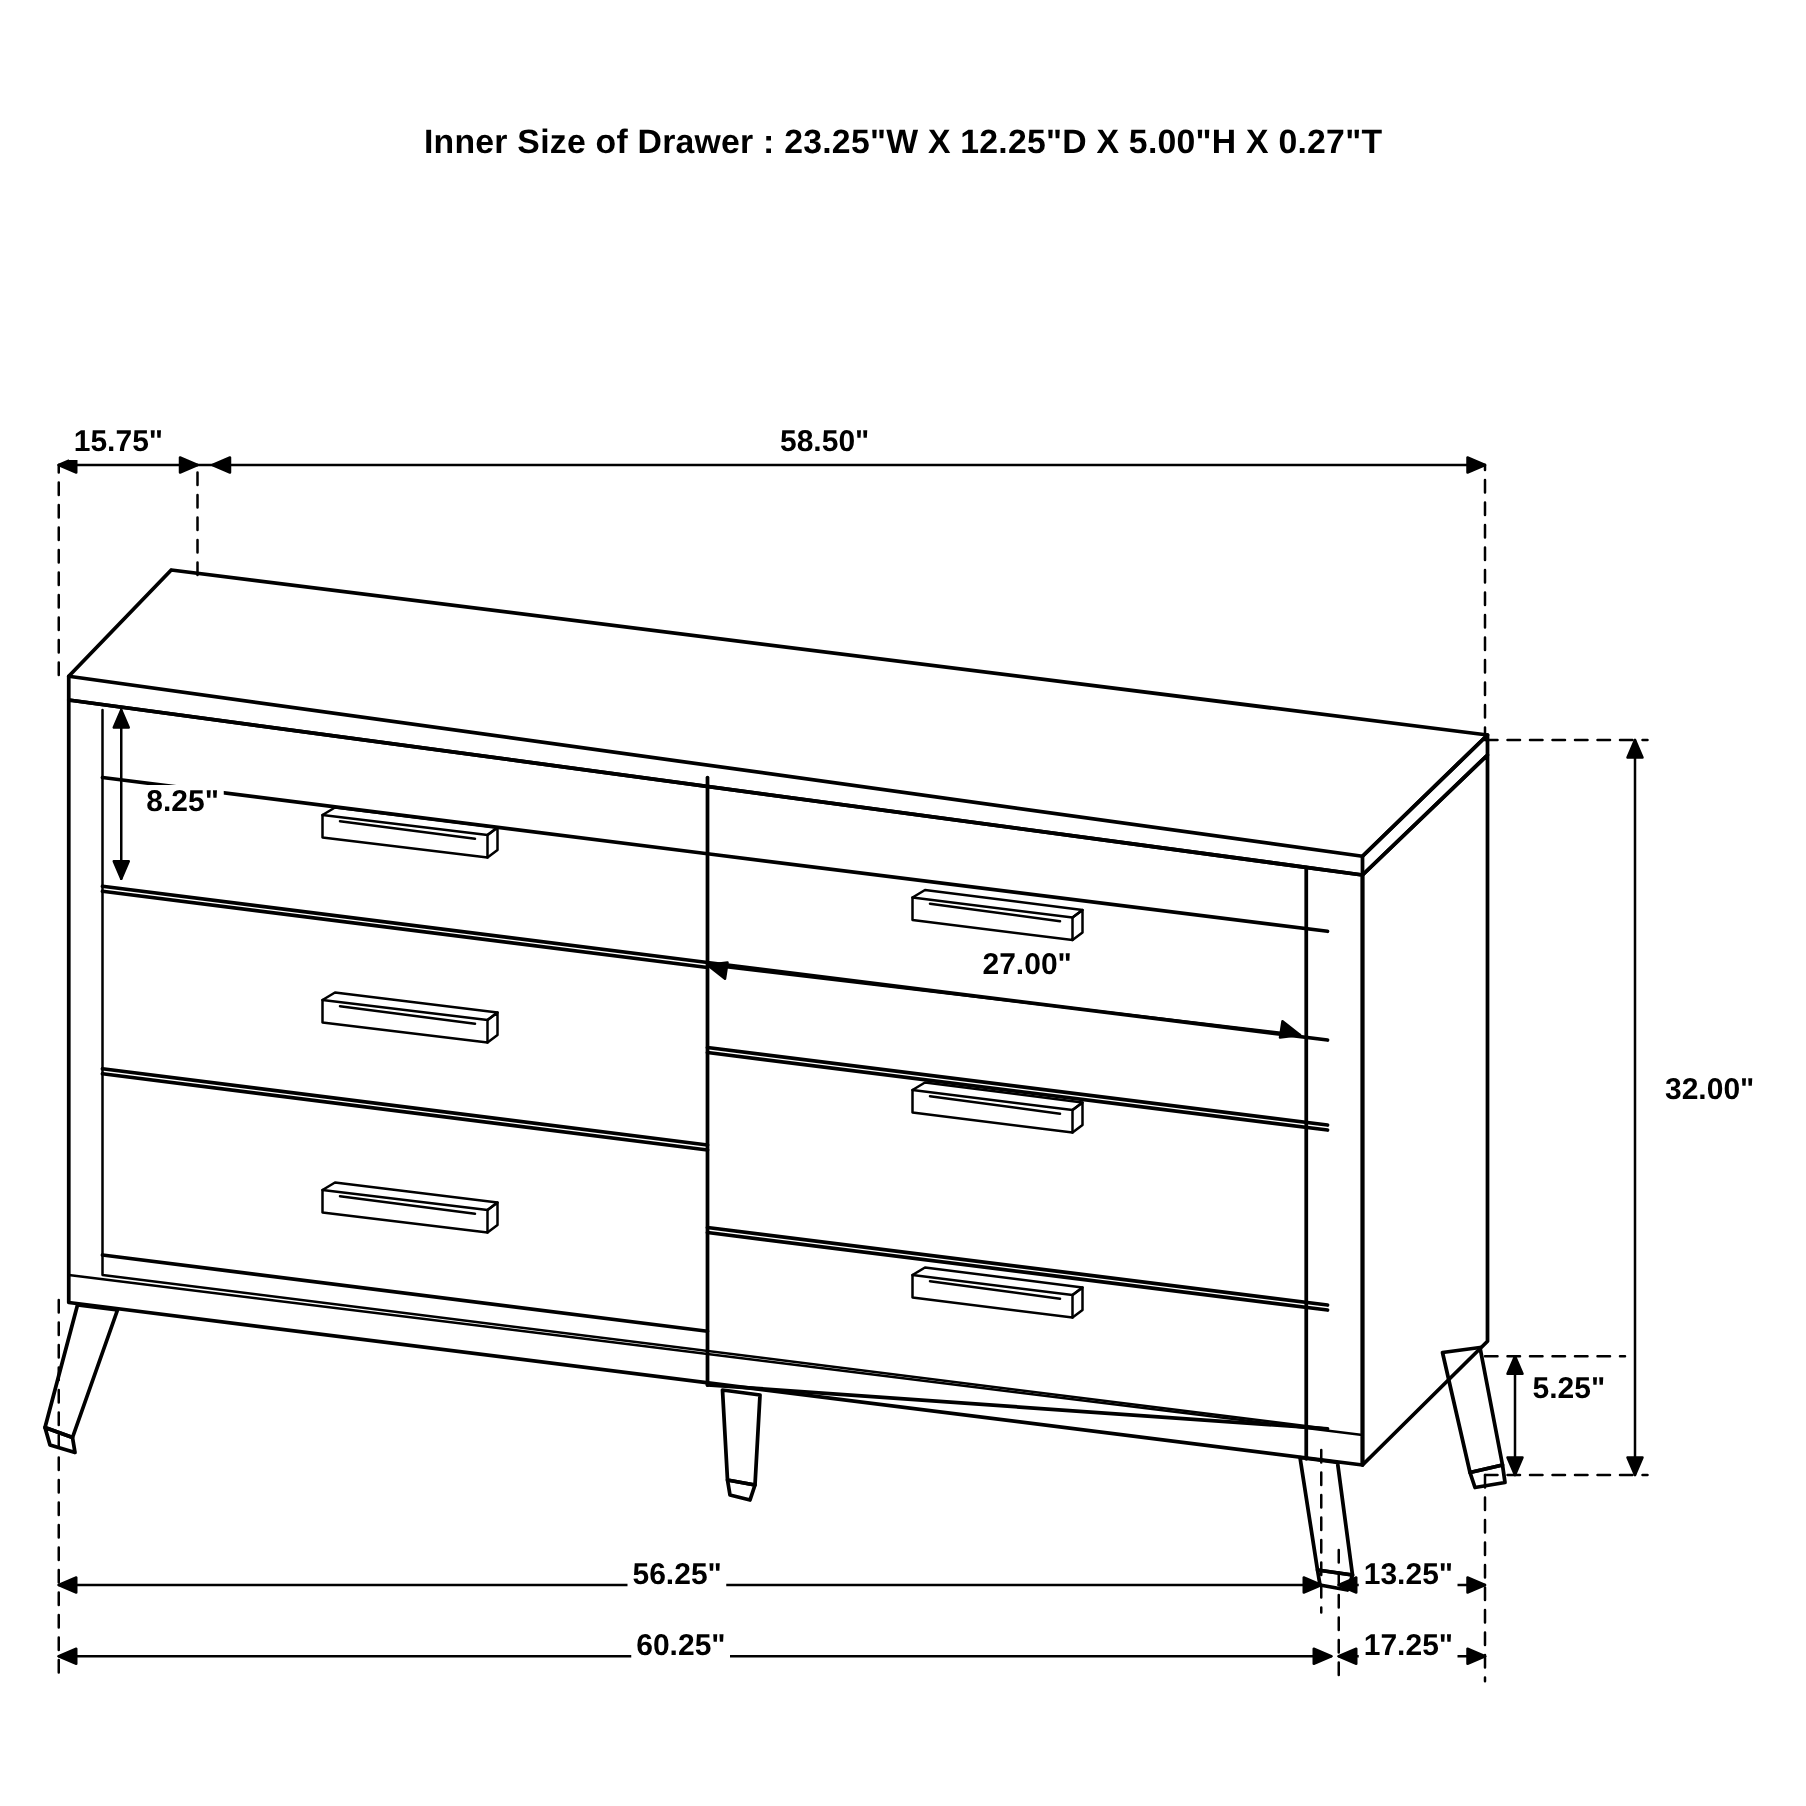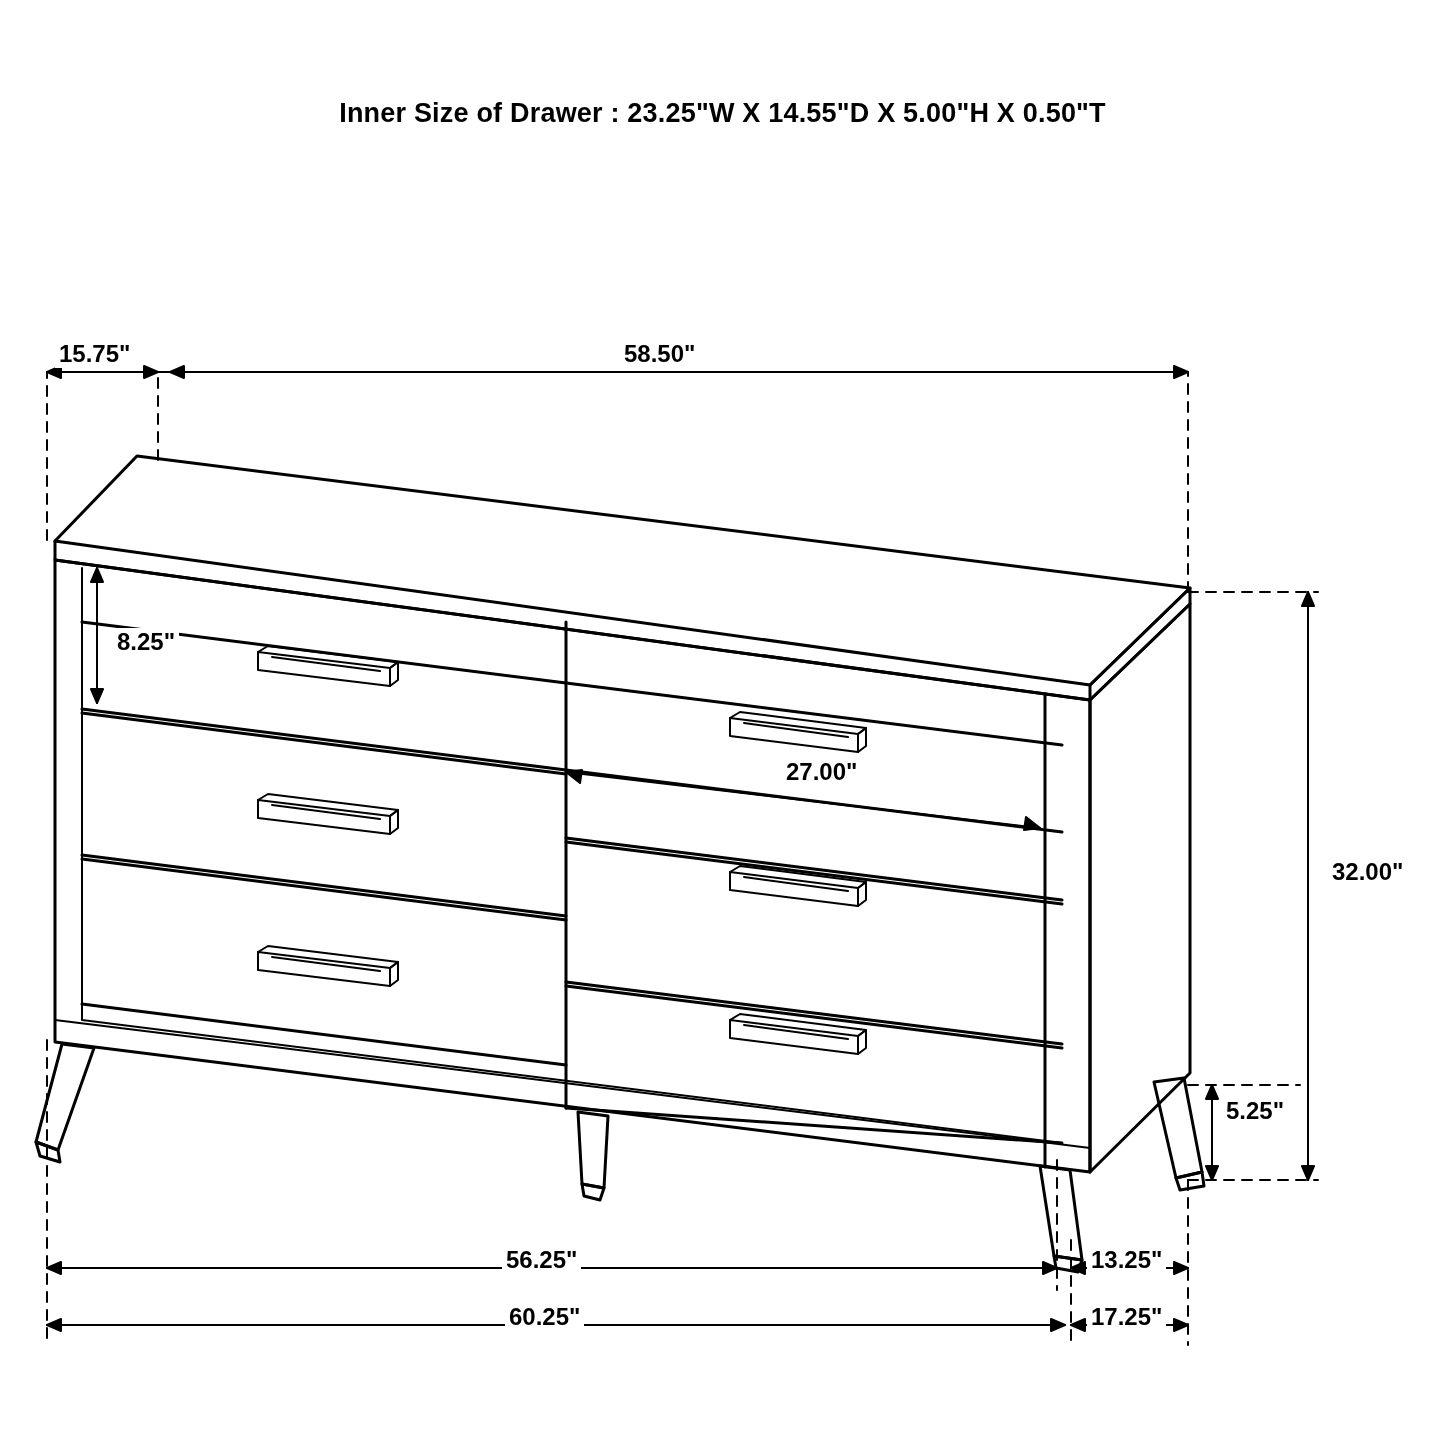--- a/index.html
+++ b/index.html
@@ -45,21 +45,21 @@
     white-space: nowrap;
     background: #ffffff;
     padding: 0 4px;
   }
 </style>
 </head>
 <body>
 
 <div id="diagram-root">
 
-  <div class="title">Inner Size of Drawer : 23.25"W X 14.55"D X 5.00"H X 0.50"T</div>
+  <div class="title">Inner Size of Drawer : 23.25"W X 12.25"D X 5.00"H X 0.27"T</div>
 
   <svg class="drawing" viewBox="0 0 1445 1445">
     <g fill="none" stroke="#000000" stroke-width="3" stroke-linejoin="round" stroke-linecap="round">
 
       <g stroke-width="2">
 
         <line x1="47" y1="540" x2="47" y2="372" stroke-dasharray="10,8"></line>
         <line x1="158" y1="460" x2="158" y2="372" stroke-dasharray="10,8"></line>
         <line x1="1188" y1="592" x2="1188" y2="372" stroke-dasharray="10,8"></line>
 

